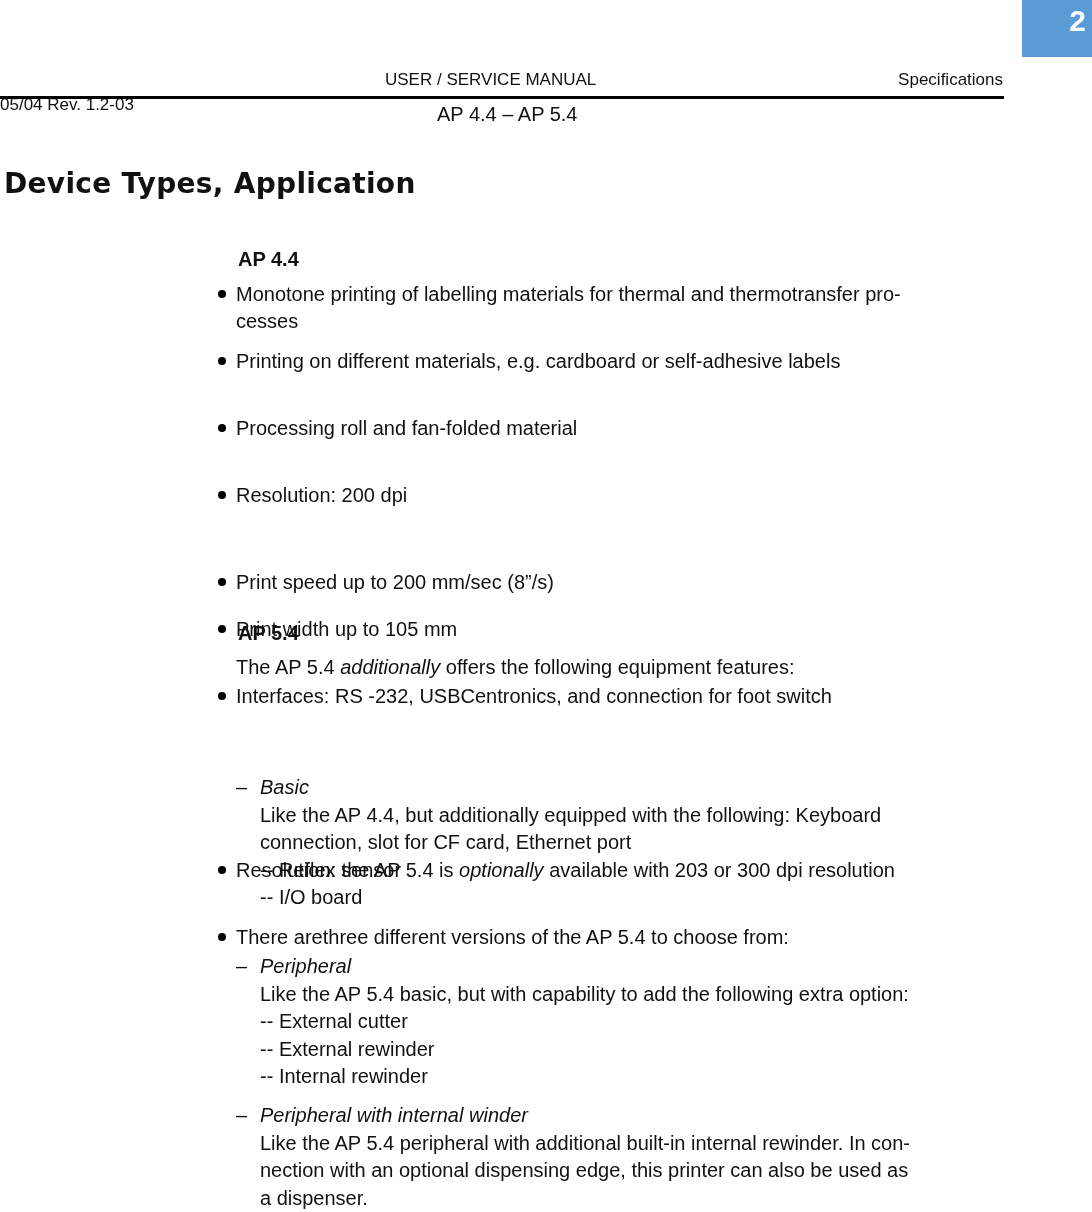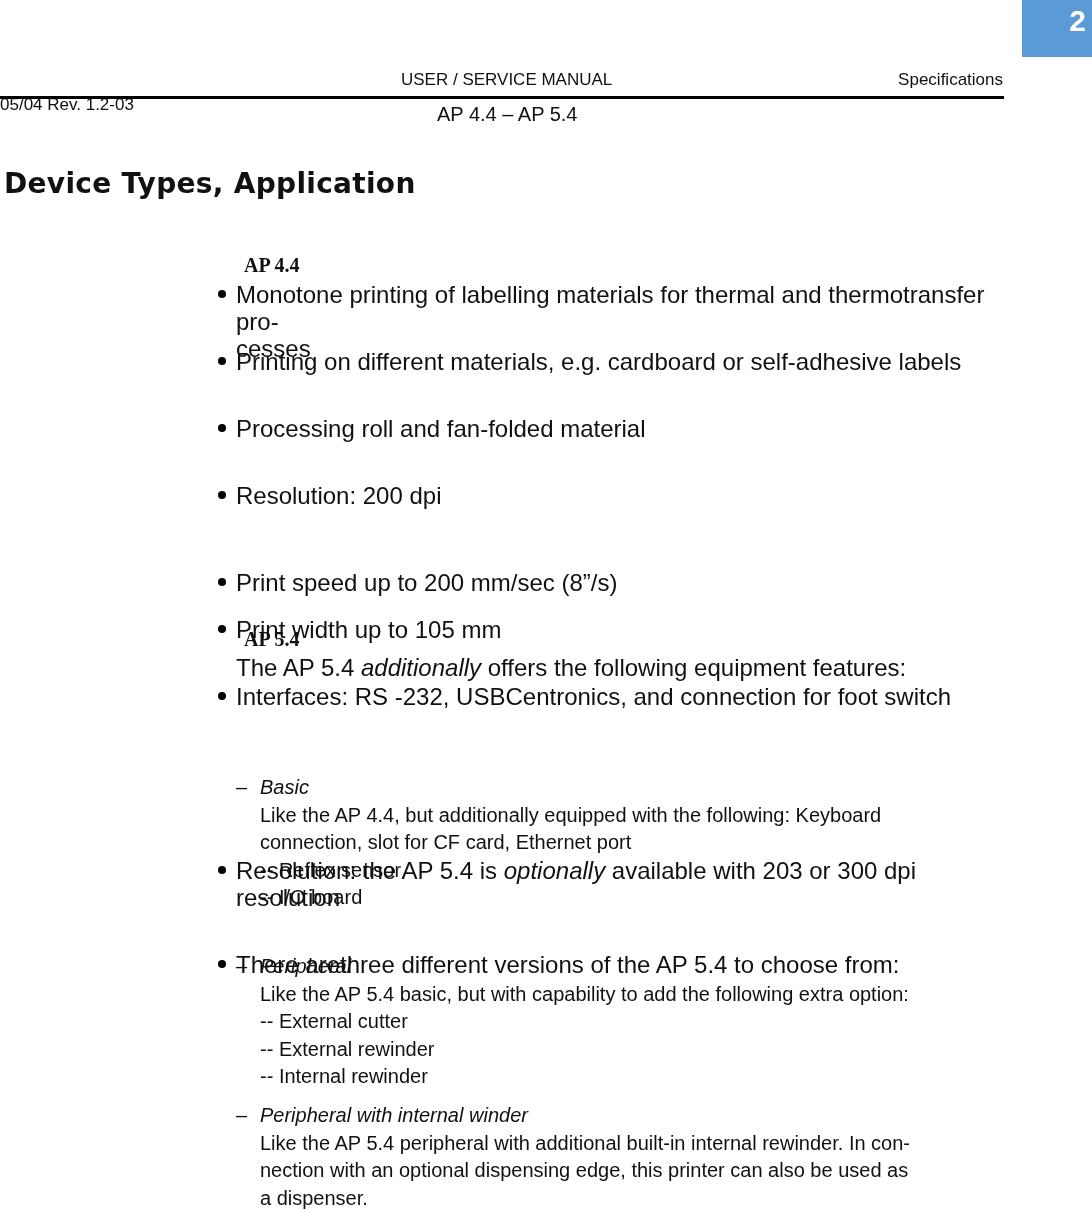--- a/index.html
+++ b/index.html
@@ -8,35 +8,35 @@
       font-family: "Liberation Sans", sans-serif; color: #111;
     }
     .chapter-tab {
       position: absolute; left: 1022px; top: 0; width: 70px; height: 57px;
       background: #5b9bd5; color: #fff;
       font-family: "Liberation Sans", sans-serif; font-weight: bold; font-size: 30px;
       text-align: right; box-sizing: border-box; padding-right: 6px; line-height: 42px;
     }
     .hdr { position: absolute; top: 69px; font-size: 17px; line-height: 22px; }
     .hdr-left { left: 0; margin-top: 25px; }
-    .hdr-center { left: 385px; margin-left: 16px; }
+    .hdr-center { left: 385px; }
     .hdr-right { right: 89px; }
     .hdr-rule { position: absolute; left: 0; top: 96px; width: 1004px; height: 3px; background: #000; }
     .hdr-sub { position: absolute; top: 103px; left: 437px; font-size: 20px; line-height: 22px; }
 
     .page-title {
       position: absolute; left: 0; top: 160px; margin: 4px;
       font-family: "DejaVu Sans", sans-serif; font-weight: bold; font-size: 28px;
       letter-spacing: 0.3px; line-height: 40px;
     }
     .section-heading {
-      position: absolute; left: 236px; margin: 8px;
-      font-family: Liberation Serif, serif; font-weight: bold; font-size: 20px; line-height: 28px;
+      position: absolute; left: 236px; margin: 2px;
+      font-family: Liberation Sans, sans-serif; font-weight: bold; font-size: 20px; line-height: 28px;
     }
-    .content { position: absolute; left: 236px; width: 770px; font-size: 24px; line-height: 27px; }
+    .content { position: absolute; left: 236px; width: 770px; font-size: 20px; line-height: 27px; }
     .bullet { position: relative; }
     .bullet::before {
       content: ""; position: absolute; left: -18px; top: 9px;
       width: 8px; height: 8px; border-radius: 50%; background: #000;
     }
     .sub-item { position: absolute; left: 260px; width: 750px; font-size: 20px; line-height: 27.5px; }
     .sub-item .dash { position: absolute; left: -24px; top: 0; }
     .sub-item .title { font-style: italic; }
     em { font-style: italic; }
   </style>

